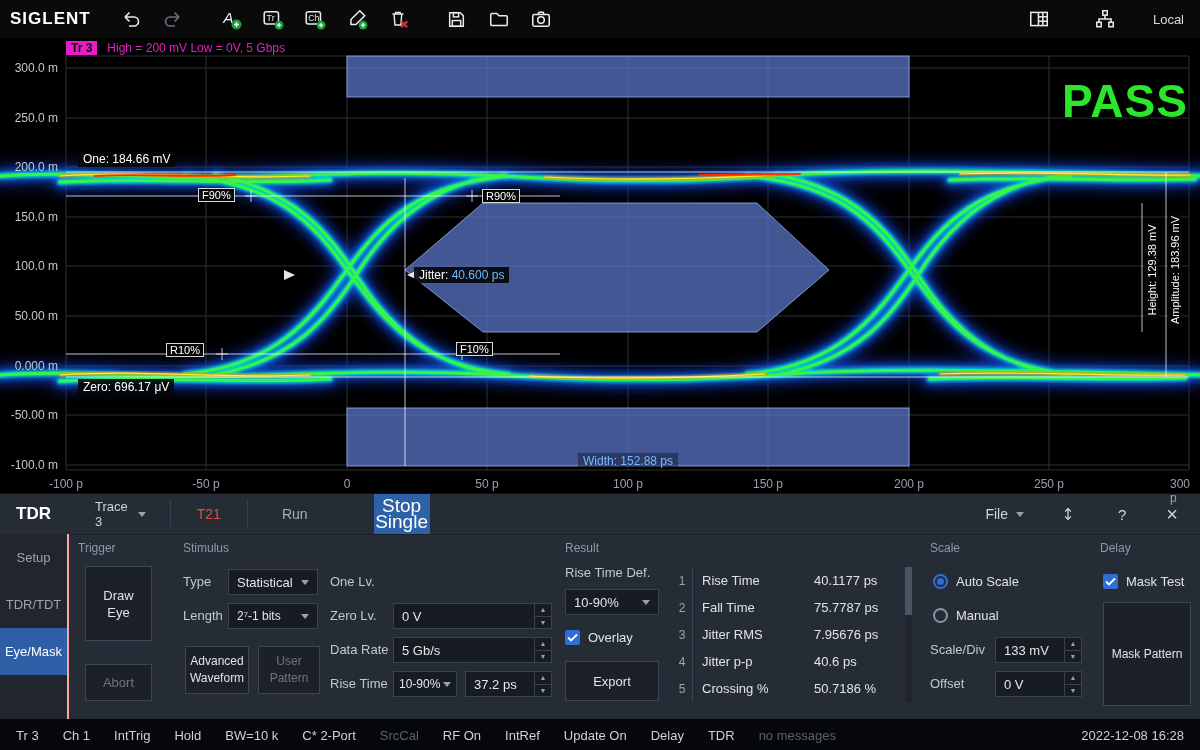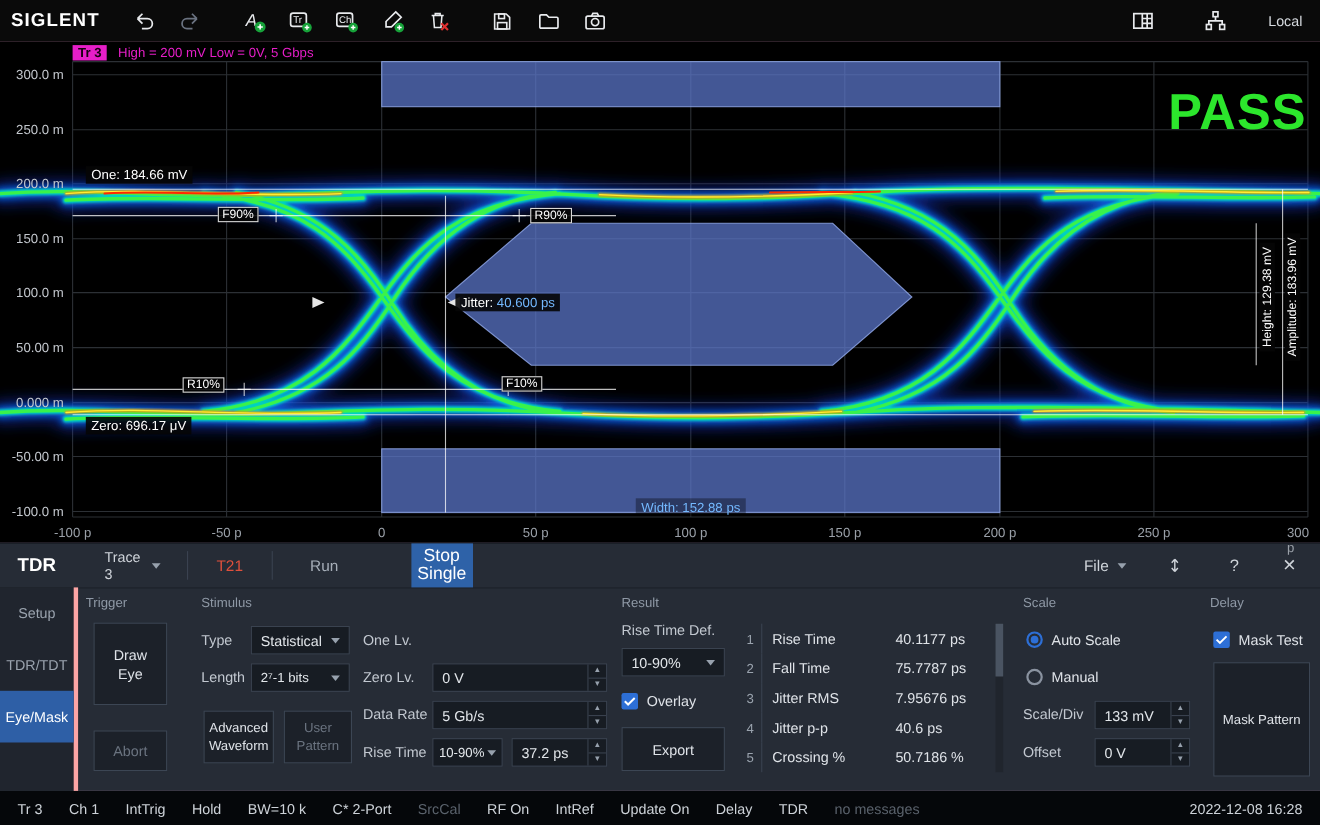--- a/index.html
+++ b/index.html
@@ -33,27 +33,27 @@
 
   
   .panel{position:relative;height:225px;background:#262c36;border-top:1px solid #0c0e12;}
   .panel-header{height:40px;display:flex;align-items:center;border-bottom:1px solid #1b2028;}
   .ph-title{width:67px;text-align:center;font-size:17px;font-weight:bold;color:#fff;}
   .trace-sel{display:flex;align-items:center;gap:10px;margin-left:28px;color:#cfd4da;font-size:13px;cursor:pointer;}
   .ts-lines{display:flex;flex-direction:column;line-height:15px;}
   .hdiv{width:1px;height:26px;background:#3a4250;margin-left:24px;}
   .t21{color:#e0503c;font-size:14px;margin:0 26px;cursor:pointer;}
   .runbtn{color:#a6aeb8;font-size:14px;margin:0 28px;background:none;border:none;cursor:pointer;font-family:inherit;}
-  .stopbtn{width:56px;height:40px;background:#2e62a8;color:#fff;font-size:16px;line-height:16px;display:flex;flex-direction:column;
+  .stopbtn{width:56px;height:40px;background:#2e62a8;color:#fff;font-size:19px;line-height:16px;display:flex;flex-direction:column;
            align-items:center;justify-content:center;text-align:center;border:none;cursor:pointer;margin-left:32px;font-family:inherit;}
   .filebtn{margin-left:auto;display:flex;align-items:center;gap:8px;color:#cfd4da;font-size:14px;cursor:pointer;}
   .hicon{margin-left:30px;cursor:pointer;display:flex;align-items:center;color:#cfd4da;font-size:15px;background:none;border:none;font-family:inherit;}
   .closebtn{font-size:20px;margin-left:28px;margin-right:16px;}
 
-  .sidebar{position:absolute;top:40px;left:0;width:67px;bottom:0;background:#20252e;border-right:4px solid #fca5a5;display:flex;flex-direction:column;}
+  .sidebar{position:absolute;top:40px;left:0;width:67px;bottom:0;background:#20252e;border-right:2px solid #fca5a5;display:flex;flex-direction:column;}
   .side-item{height:47px;display:flex;align-items:center;justify-content:center;font-size:13px;color:#9aa3ae;cursor:pointer;text-align:center;}
   .side-item.active{background:#2e5fa6;color:#fff;}
 
   .panel-body{position:absolute;top:40px;left:67px;right:0;bottom:0;}
   .sec{position:absolute;top:7px;font-size:12px;color:#8f99a6;}
   .lbl{position:absolute;font-size:13px;color:#c2c8d0;height:26px;line-height:26px;white-space:nowrap;}
   .ctl{position:absolute;background:#171c23;border:1px solid #3a4350;color:#e2e6ea;font-size:13px;display:flex;align-items:center;height:26px;box-sizing:border-box;cursor:pointer;}
   .dd{justify-content:space-between;padding:0 8px;}
   .tri-down{width:0;height:0;border-left:4px solid transparent;border-right:4px solid transparent;border-top:5px solid #97a1ad;}
   .spin{padding:0;}

